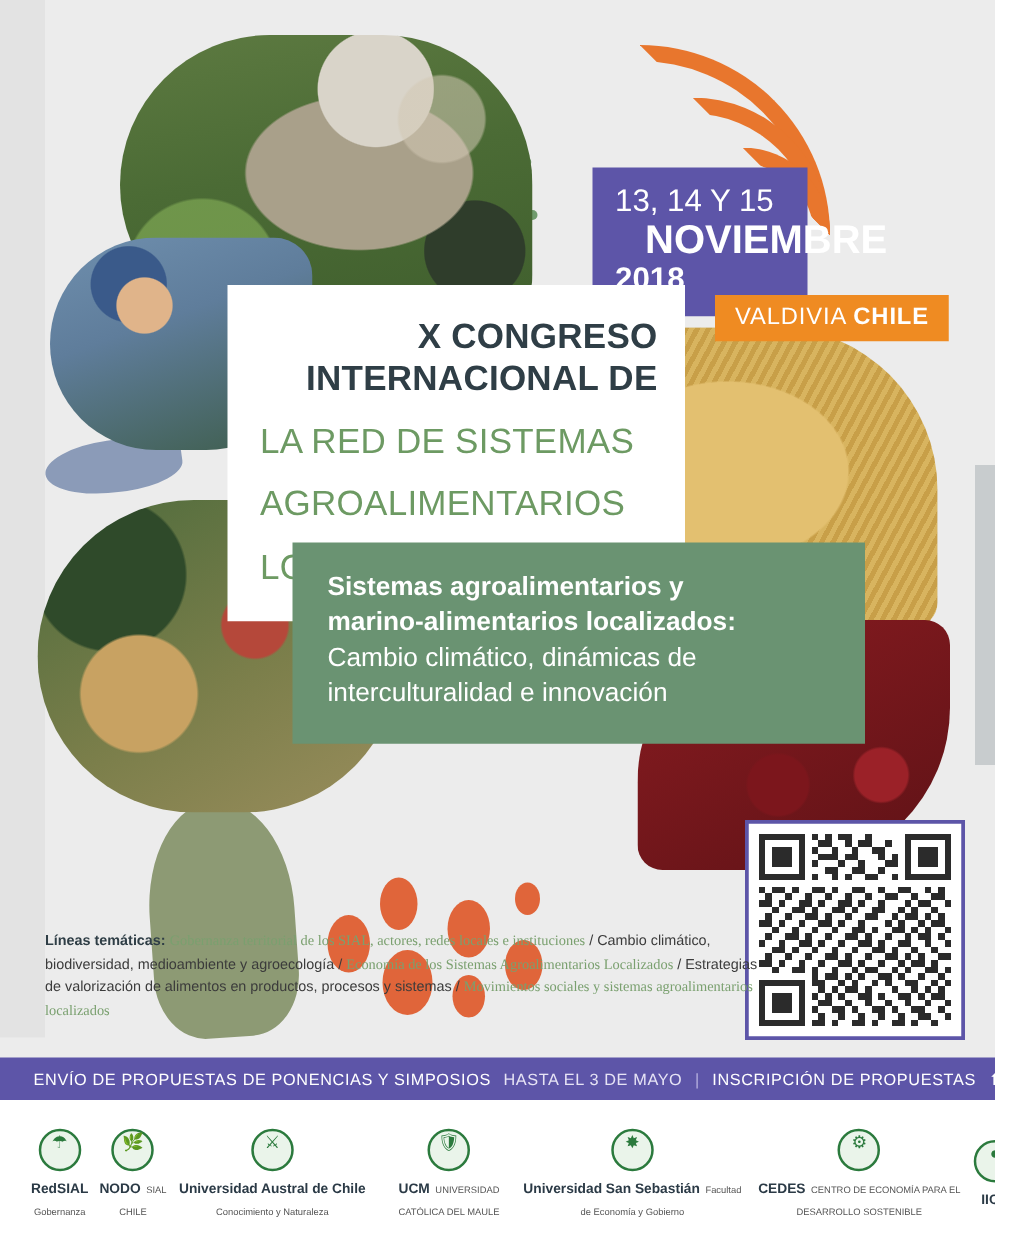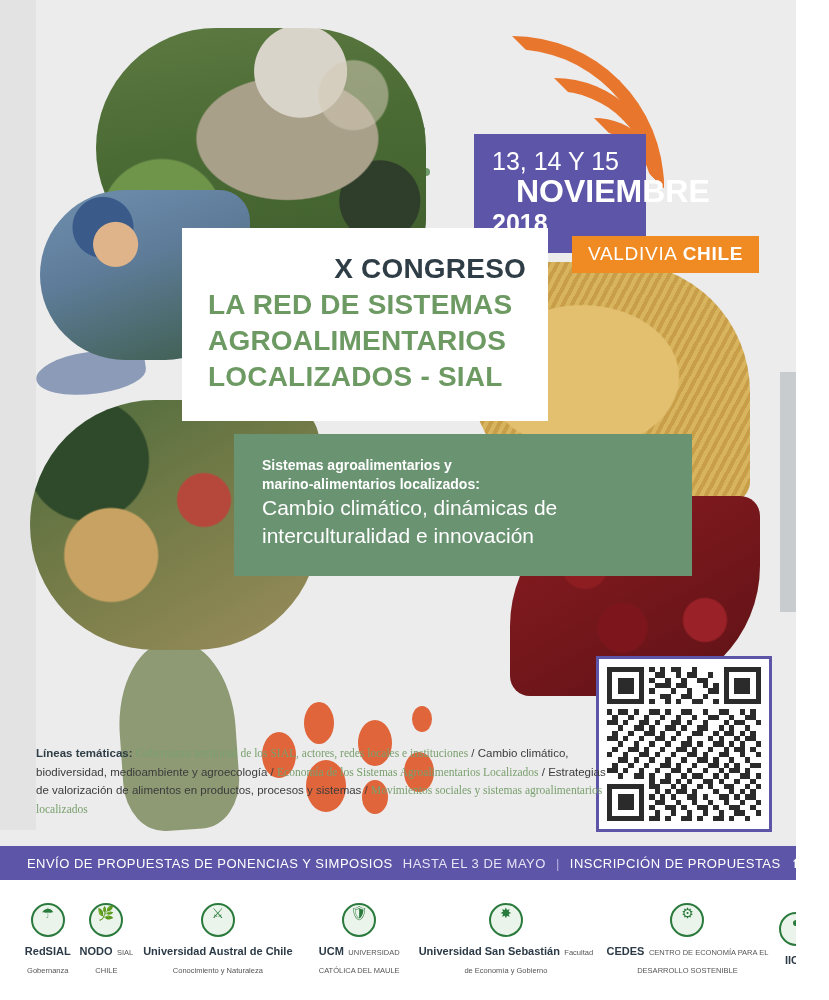--- a/index.html
+++ b/index.html
@@ -144,30 +144,30 @@
   .title-box {
     position: absolute; top: 228px; left: 182px;
     width: 366px; padding: 24px 22px 26px 26px;
     background: #ffffff;
   }
   .title-box .t-dark {
     color: #2f3e46; font-size: 28px; font-weight: 700;
     line-height: 1.22; letter-spacing: .2px; text-align: right;
   }
   .title-box .t-green {
-    color: #6d9a63; font-size: 28px; font-weight: 700;
-    line-height: 1.22; letter-spacing: .2px; margin-top: 2px;
+    color: #6d9a63; font-size: 28px; font-weight: 400;
+    line-height: 1.22; letter-spacing: .2px; margin-top: 16px;
   }
 
   .subtitle-box {
     position: absolute; top: 434px; left: 234px;
     width: 458px; padding: 22px 26px 26px 28px;
     background: #6a9372; color: #ffffff;
   }
-  .subtitle-box .s-bold { font-size: 14px; font-weight: 700; line-height: 1.35; }
+  .subtitle-box .s-bold { font-size: 21px; font-weight: 700; line-height: 1.35; }
   .subtitle-box .s-reg { font-size: 21px; font-weight: 400; line-height: 1.35; }
 
   
   .qr-frame {
     position: absolute; top: 656px; right: 24px;
     width: 176px; height: 176px;
     border: 3px solid #5d55a8; background: #ffffff; padding: 8px;
   }
   .qr { width: 100%; height: 100%; display: block; }
 
@@ -258,20 +258,21 @@
     <div class="l3">2018</div>
   </div>
 
   <div class="place-box">
     <span class="city">VALDIVIA</span>
     <b>CHILE</b>
   </div>
 
   <div class="title-box">
     <div class="t-dark">X CONGRESO</div>
+    <div class="t-dark">INTERNACIONAL DE</div>
     <div class="t-green">LA RED DE SISTEMAS</div>
     <div class="t-green">AGROALIMENTARIOS</div>
     <div class="t-green">LOCALIZADOS - SIAL</div>
   </div>
 
   <div class="subtitle-box">
     <div class="s-bold">Sistemas agroalimentarios y</div>
     <div class="s-bold">marino-alimentarios localizados:</div>
     <div class="s-reg">Cambio climático, dinámicas de</div>
     <div class="s-reg">interculturalidad e innovación</div>

